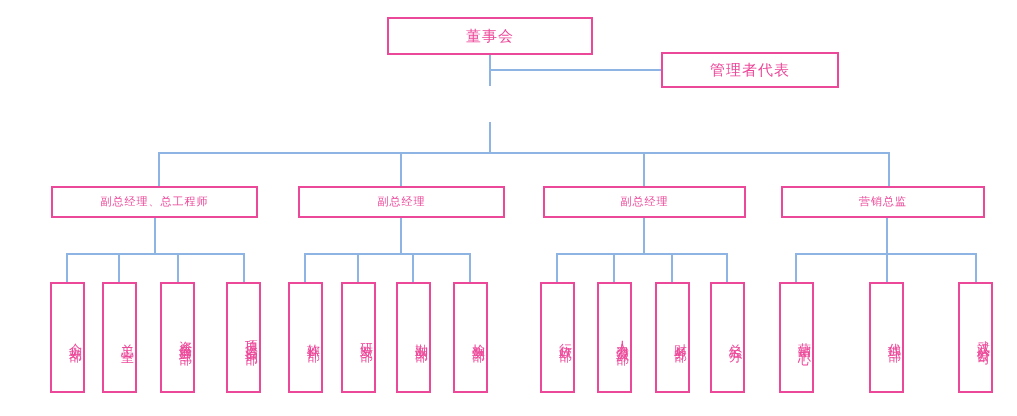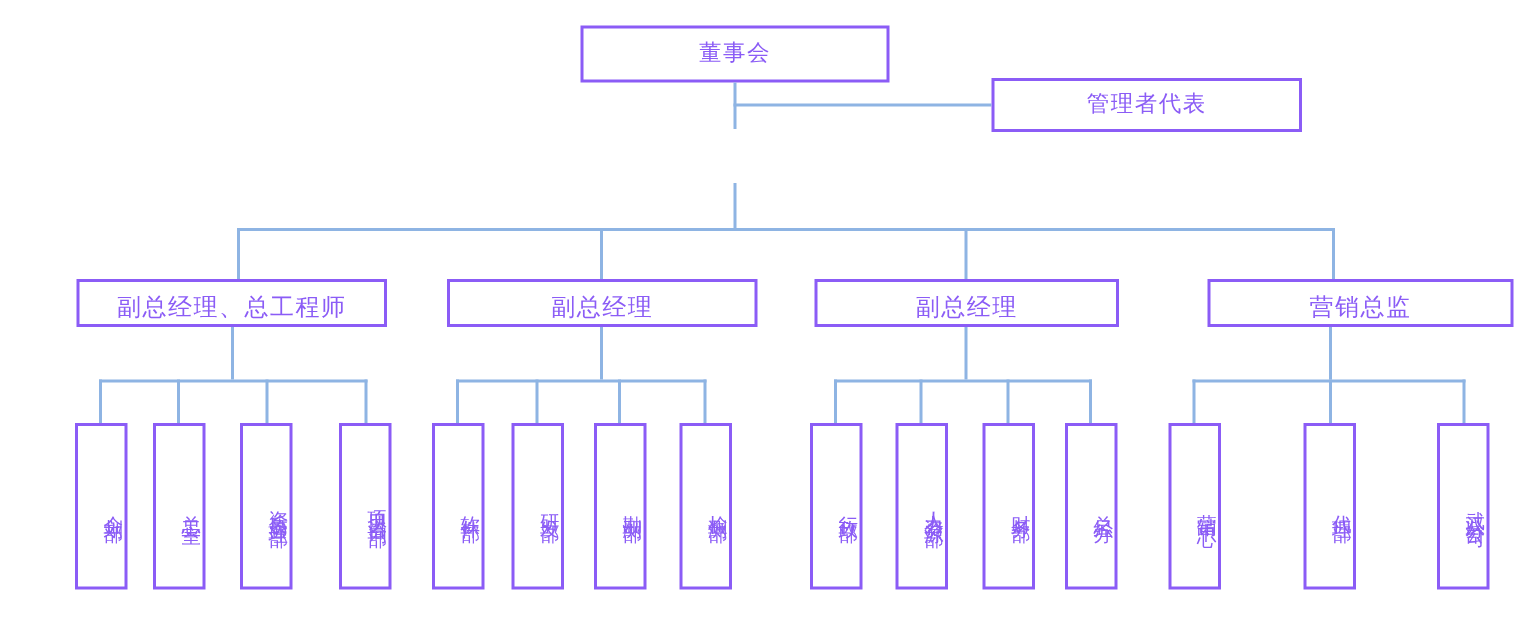--- a/index.html
+++ b/index.html
@@ -13,37 +13,36 @@
   #org-chart {
     position: relative;
     width: 1017px;
     height: 416px;
     background: #ffffff;
     overflow: hidden;
   }
   .node {
     position: absolute;
     box-sizing: border-box;
-    border: 2px solid #8b5cf6;
+    border: 2px solid #ec4899;
     background: #ffffff;
     display: flex;
     align-items: center;
     justify-content: center;
-    color: #8b5cf6;
+    color: #ec4899;
     font-size: 14px;
     line-height: 1.25;
     letter-spacing: 1px;
     text-align: center;
   }
   .node.top-node {
     font-size: 15px;
   }
   .node.manager-node {
-    font-size: 16px;
-    align-items: flex-end;
+    font-size: 11px;
   }
   .node.dept-node {
     writing-mode: vertical-rl;
     text-orientation: upright;
     font-size: 13px;
     letter-spacing: 3px;
     padding-top: 6px;
     padding-bottom: 6px;
     align-items: flex-start;
     justify-content: center;
@@ -65,21 +64,21 @@
 </style>
 </head>
 <body>
 
 <div id="org-chart">
 
   <div class="node top-node" style="left:387px; top:17px; width:206px; height:38px;">
     <span class="node-label">董事会</span>
   </div>
 
-  <div class="node top-node" style="left:661px; top:52px; width:207px; height:36px;">
+  <div class="node top-node" style="left:661px; top:52px; width:178px; height:36px;">
     <span class="node-label">管理者代表</span>
   </div>
 
   <div class="connector v" style="left:489px; top:55px; width:2px; height:31px;"></div>
 
   <div class="connector h" style="left:489px; top:69px; width:172px; height:2px;"></div>
 
 
   <div class="connector v" style="left:489px; top:122px; width:2px; height:31px;"></div>
 
@@ -95,21 +94,21 @@
   </div>
 
   <div class="node manager-node" style="left:298px; top:186px; width:207px; height:32px;">
     <span class="node-label">副总经理</span>
   </div>
 
   <div class="node manager-node" style="left:543px; top:186px; width:203px; height:32px;">
     <span class="node-label">副总经理</span>
   </div>
 
-  <div class="node manager-node" style="left:781px; top:186px; width:204px; height:32px;margin-left:24px;">
+  <div class="node manager-node" style="left:781px; top:186px; width:204px; height:32px;">
     <span class="node-label">营销总监</span>
   </div>
 
   <div class="connector v" style="left:154px; top:218px; width:2px; height:35px;"></div>
   <div class="connector h" style="left:66px; top:253px; width:179px; height:2px;"></div>
   <div class="connector v" style="left:66px; top:253px; width:2px; height:29px;"></div>
   <div class="connector v" style="left:118px; top:253px; width:2px; height:29px;"></div>
   <div class="connector v" style="left:177px; top:253px; width:2px; height:29px;"></div>
   <div class="connector v" style="left:243px; top:253px; width:2px; height:29px;"></div>
 

